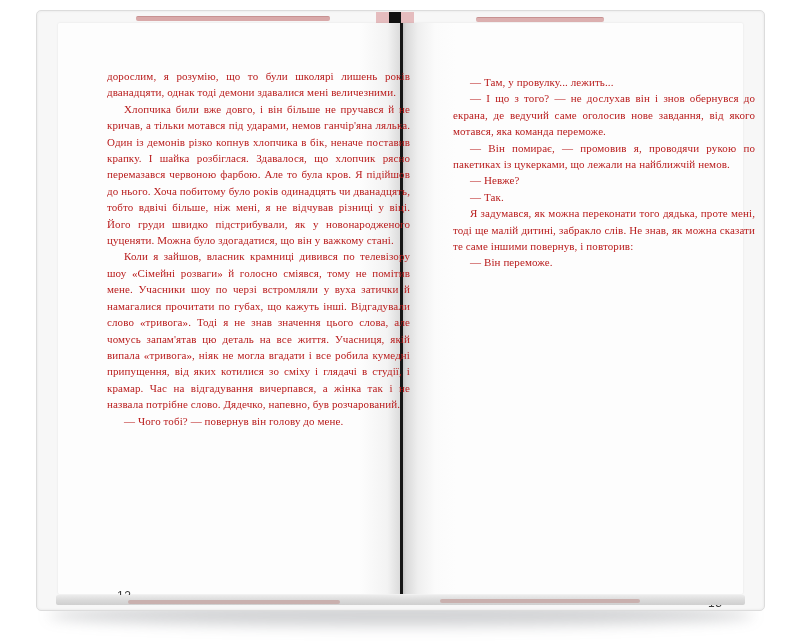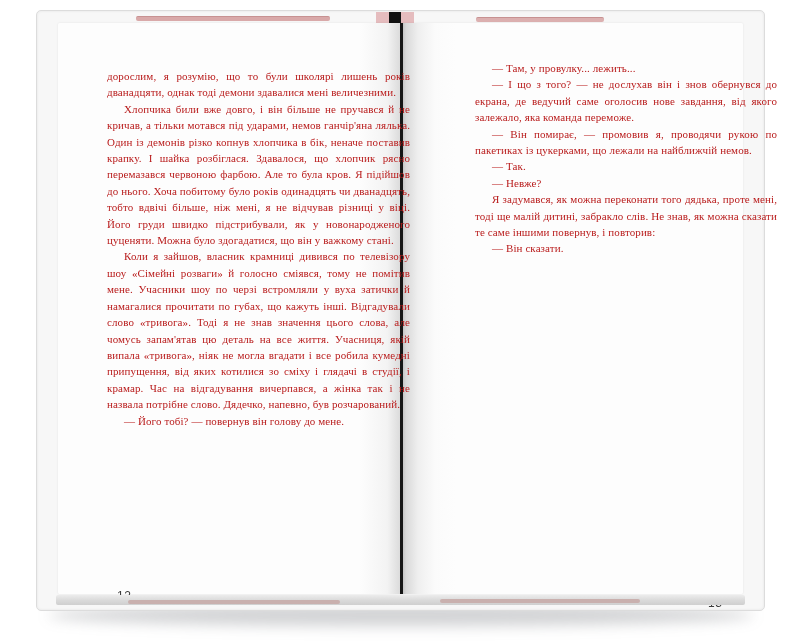--- a/index.html
+++ b/index.html
@@ -82,21 +82,21 @@
     position: absolute;
     color: #b91c1c;
     font-size: 11px;
     line-height: 16.4px;
     text-align: justify;
     letter-spacing: 0.1px;
   }
   .text-col p { margin: 0; }
   .text-col p.indent { text-indent: 17px; }
   .text-left  { left: 49px;  top: 45px; width: 303px; }
-  .text-right { left: 395px; top: 37px; width: 302px; margin-left: 22px; }
+  .text-right { left: 395px; top: 51px; width: 302px; }
 
   .page-number {
     position: absolute;
     font-family: "Liberation Sans", "DejaVu Sans", sans-serif;
     font-size: 12px; color: #3c3c3c; letter-spacing: 0.5px;
   }
   .page-number-left  { left: 59px;  top: 566px; }
   .page-number-right { left: 650px; top: 573px; }
 </style>
 </head>
@@ -120,31 +120,31 @@
 
     <div class="page-block">
       <div class="page page-left"></div>
       <div class="page page-right"></div>
       <div class="spine-line"></div>
 
       <div class="text-col text-left">
           <p>дорослим, я розумію, що то були школярі лишень років дванадцяти, однак тоді демони здавалися мені величезними.</p>
           <p class="indent">Хлопчика били вже довго, і він більше не пручався й не кричав, а тільки мотався під ударами, немов ганчір'яна лялька. Один із демонів різко копнув хлопчика в бік, неначе поставив крапку. І шайка розбіглася. Здавалося, що хлопчик рясно перемазався червоною фарбою. Але то була кров. Я підійшов до нього. Хоча побитому було років одинадцять чи дванадцять, тобто вдвічі більше, ніж мені, я не відчував різниці у віці. Його груди швидко підстрибували, як у новонародженого цуценяти. Можна було здогадатися, що він у важкому стані.</p>
           <p class="indent">Коли я зайшов, власник крамниці дивився по телевізору шоу «Сімейні розваги» й голосно сміявся, тому не помітив мене. Учасники шоу по черзі встромляли у вуха затички й намагалися прочитати по губах, що кажуть інші. Відгадували слово «тривога». Тоді я не знав значення цього слова, але чомусь запам'ятав цю деталь на все життя. Учасниця, якій випала «тривога», ніяк не могла вгадати і все робила кумедні припущення, від яких котилися зо сміху і глядачі в студії, і крамар. Час на відгадування вичерпався, а жінка так і не назвала потрібне слово. Дядечко, напевно, був розчарований.</p>
-          <p class="indent">— Його тобі? — повернув він голову до мене.</p>
+          <p class="indent">— Чого тобі? — повернув він голову до мене.</p>
         </div>
 
       <div class="text-col text-right">
           <p class="indent">— Там, у провулку... лежить...</p>
-          <p class="indent">— І що з того? — не дослухав він і знов обернувся до екрана, де ведучий саме оголосив нове завдання, від якого залежало, яка команда переможе.</p>
+          <p class="indent">— І що з того? — не дослухав він і знов обернувся до екрана, де ведучий саме оголосив нове завдання, від якого мотався, яка команда переможе.</p>
           <p class="indent">— Він помирає, — промовив я, проводячи рукою по пакетиках із цукерками, що лежали на найближчій немов.</p>
+          <p class="indent">— Невже?</p>
           <p class="indent">— Так.</p>
-          <p class="indent">— Невже?</p>
           <p class="indent">Я задумався, як можна переконати того дядька, проте мені, тоді ще малій дитині, забракло слів. Не знав, як можна сказати те саме іншими повернув, і повторив:</p>
-          <p class="indent">— Він сказати.</p>
+          <p class="indent">— Він переможе.</p>
         </div>
 
       <div class="page-number page-number-left">12</div>
 
       <div class="page-number page-number-right">13</div>
     </div>
 
     <div class="book-bottom-edge"></div>
     <div class="cover-bottom-edge-left"></div>
     <div class="cover-bottom-edge-right"></div>

